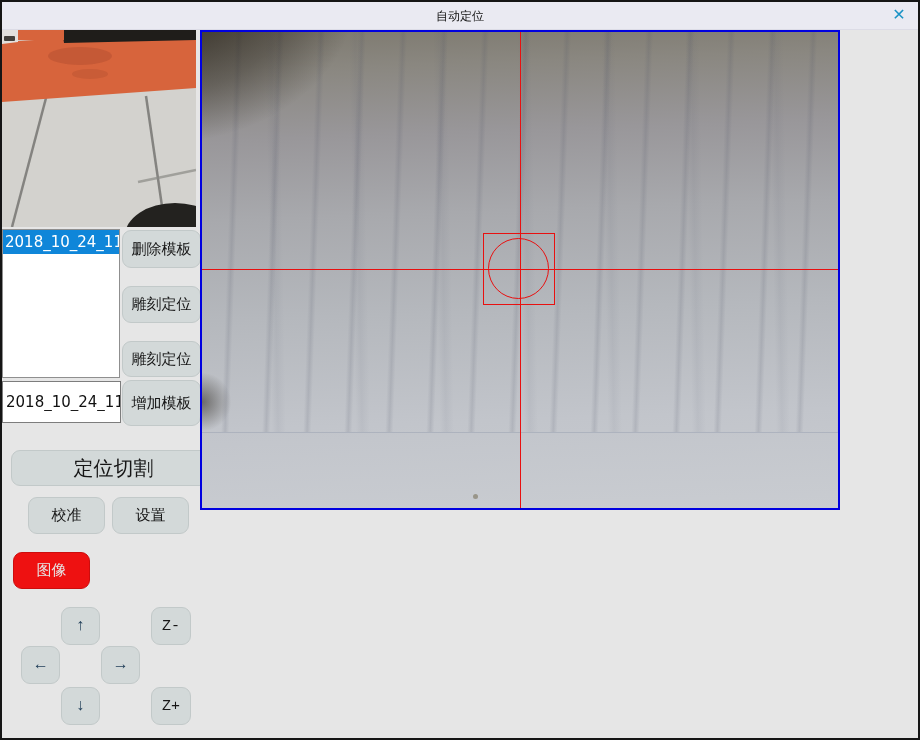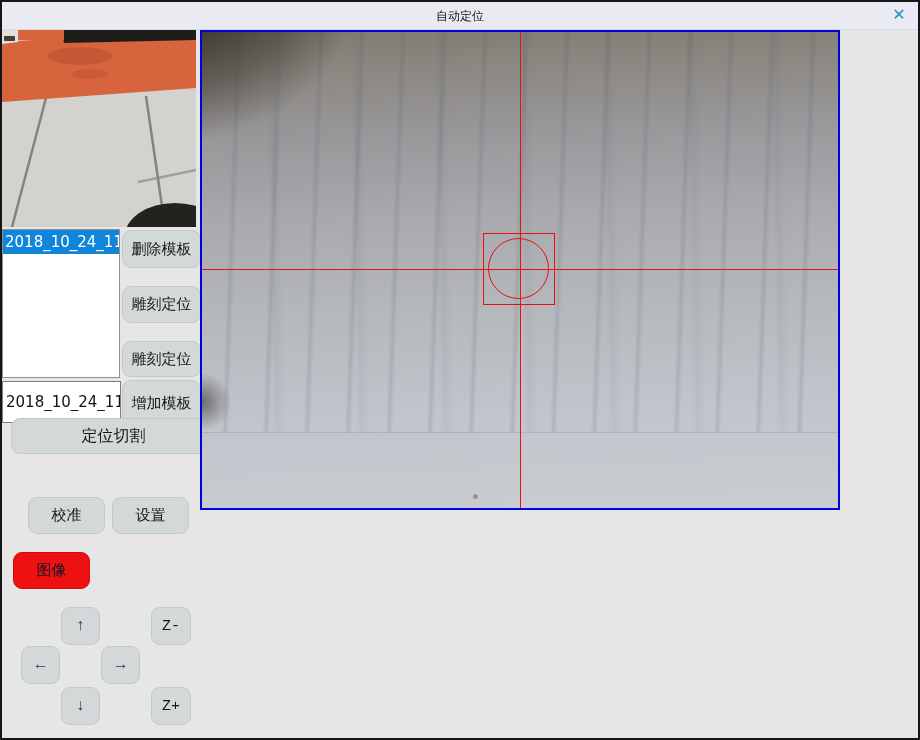--- a/index.html
+++ b/index.html
@@ -42,21 +42,21 @@
     font-size:15px; color:#111; padding:0 0 0 3px; outline:none;
   }
   .btn {
     position:absolute; box-sizing:border-box; border:1px solid #c2c9c9;
     background:#d3d9d9; border-radius:9px; font-size:15px; color:#161616;
     font-family:Liberation Mono, monospace;
     display:flex; align-items:center; justify-content:center; cursor:pointer;
     padding:0;
   }
   .tpl-btn { left:120px; width:79px; height:38px; }
-  .btn-red { background:#ee1111; border-color:#cc0d0d; color:#0f172a;text-align:right; }
+  .btn-red { background:#ee1111; border-color:#cc0d0d; color:#e5e5e5;text-align:right; }
   .jog { font-size:16px; color:#23405a; }
   
   .camera {
     position:absolute; left:198px; top:28px; width:640px; height:480px;
     box-sizing:border-box; border:2px solid #0000e0; background:#a8a8aa;
   }
   .cam-inner { position:absolute; inset:0; overflow:hidden; }
   .cam-base {
     position:absolute; inset:0;
     background:linear-gradient(178deg,#7e7a70 0%,#8a8780 8%,#99979a 22%,
@@ -130,21 +130,21 @@
     <div class="list-item-selected">2018_10_24_11</div>
   </div>
 
   <input class="name-input" type="text" value="2018_10_24_11" style="">
 
   <button class="btn tpl-btn" style="top:228px;height:38px">删除模板</button>
   <button class="btn tpl-btn" style="top:284px;height:37px">雕刻定位</button>
   <button class="btn tpl-btn" style="top:339px;height:36px">雕刻定位</button>
   <button class="btn tpl-btn" style="top:378px;height:46px">增加模板</button>
 
-  <button class="btn" style="left:9px;top:416px;width:205px;height:36px;font-size:16px">定位切割</button>
+  <button class="btn" style="left:9px;top:448px;width:205px;height:36px;font-size:20px">定位切割</button>
   <button class="btn" style="left:26px;top:495px;width:77px;height:37px">校准</button>
   <button class="btn" style="left:110px;top:495px;width:77px;height:37px">设置</button>
   <button class="btn btn-red" style="left:11px;top:550px;width:77px;height:37px">图像</button>
 
   <button class="btn jog" style="left:59px;top:605px;width:39px;height:38px">↑</button>
   <button class="btn jog" style="left:149px;top:605px;width:40px;height:38px;font-size:15px;color:#161616">Z-</button>
   <button class="btn jog" style="left:19px;top:644px;width:39px;height:38px">←</button>
   <button class="btn jog" style="left:99px;top:644px;width:39px;height:38px">→</button>
   <button class="btn jog" style="left:59px;top:685px;width:39px;height:38px">↓</button>
   <button class="btn jog" style="left:149px;top:685px;width:40px;height:38px;font-size:15px;color:#161616">Z+</button>

